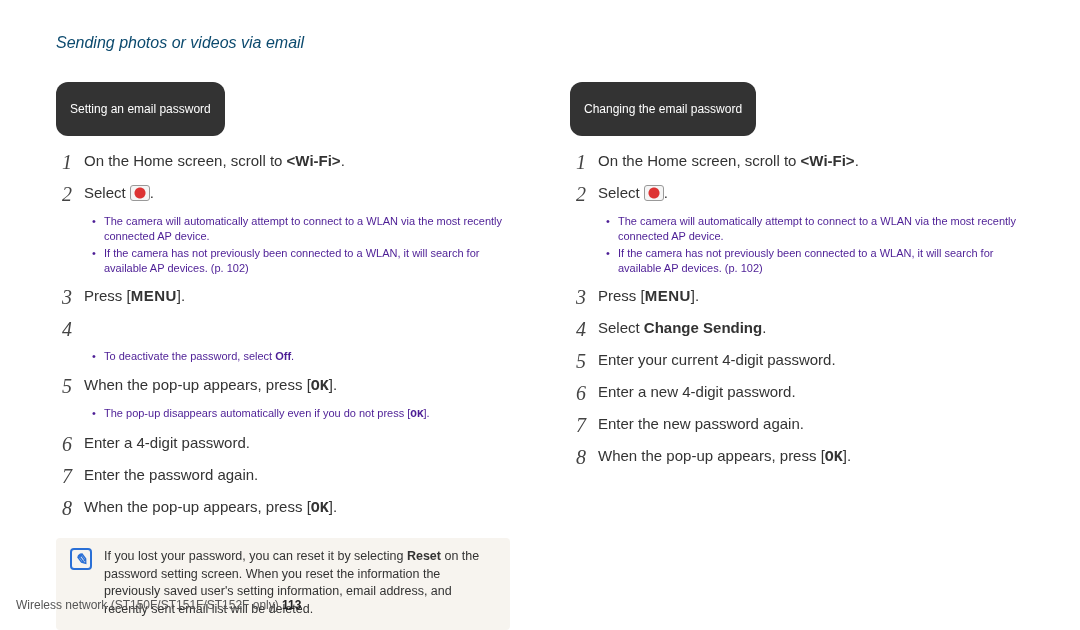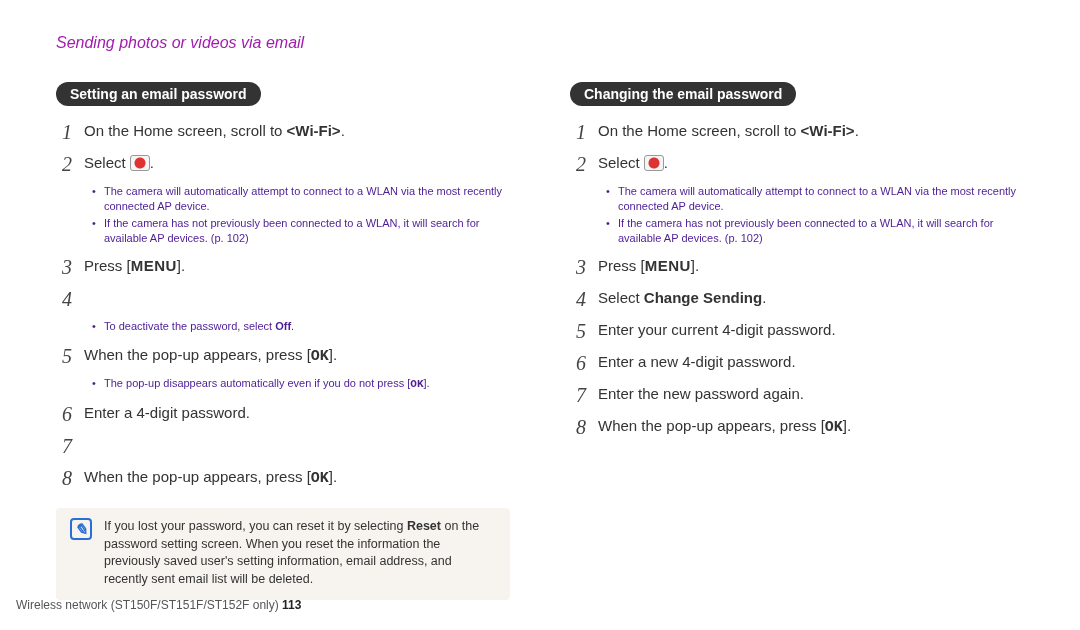--- a/index.html
+++ b/index.html
@@ -7,37 +7,37 @@
     width: 1080px;
     height: 630px;
     font-family: "Segoe UI", "Helvetica Neue", Arial, sans-serif;
     color: #333;
     background: #fff;
     position: relative;
     padding: 34px 56px 0 56px;
   }
   .header {
     font-style: italic;
-    color: #a21caf;
+    color: #0c4a6e;
     font-size: 16px;
     margin-bottom: 30px;
   }
   .cols {
     display: flex;
     gap: 60px;
   }
   .col { flex: 1 1 0; }
   .pill {
     display: inline-block;
     background: #333;
     color: #fff;
-    font-weight: bold;
-    font-size: 14px;
+    font-weight: normal;
+    font-size: 12px;
     border-radius: 12px;
-    padding: 4px 14px;
+    padding: 20px 14px;
     margin-bottom: 14px;
   }
   .step {
     display: flex;
     align-items: flex-start;
     gap: 12px;
     margin-bottom: 8px;
   }
   .num {
     font-family: Georgia, "Times New Roman", serif;
@@ -171,20 +171,21 @@
         <span>The pop-up disappears automatically even if you do not press [</span><span class="ok-label">OK</span><span>].</span>
       </div>
     </div>
 
     <div class="step">
       <div class="num">6</div>
       <div class="body">Enter a 4-digit password.</div>
     </div>
     <div class="step">
       <div class="num">7</div>
+      <div class="body">Enter the password again.</div>
     </div>
     <div class="step">
       <div class="num">8</div>
       <div class="body">
         <span>When the pop-up appears, press [</span><span class="ok-label">OK</span><span>].</span>
       </div>
     </div>
 
     <div class="note-box">
       <div class="note-icon">✎</div>

